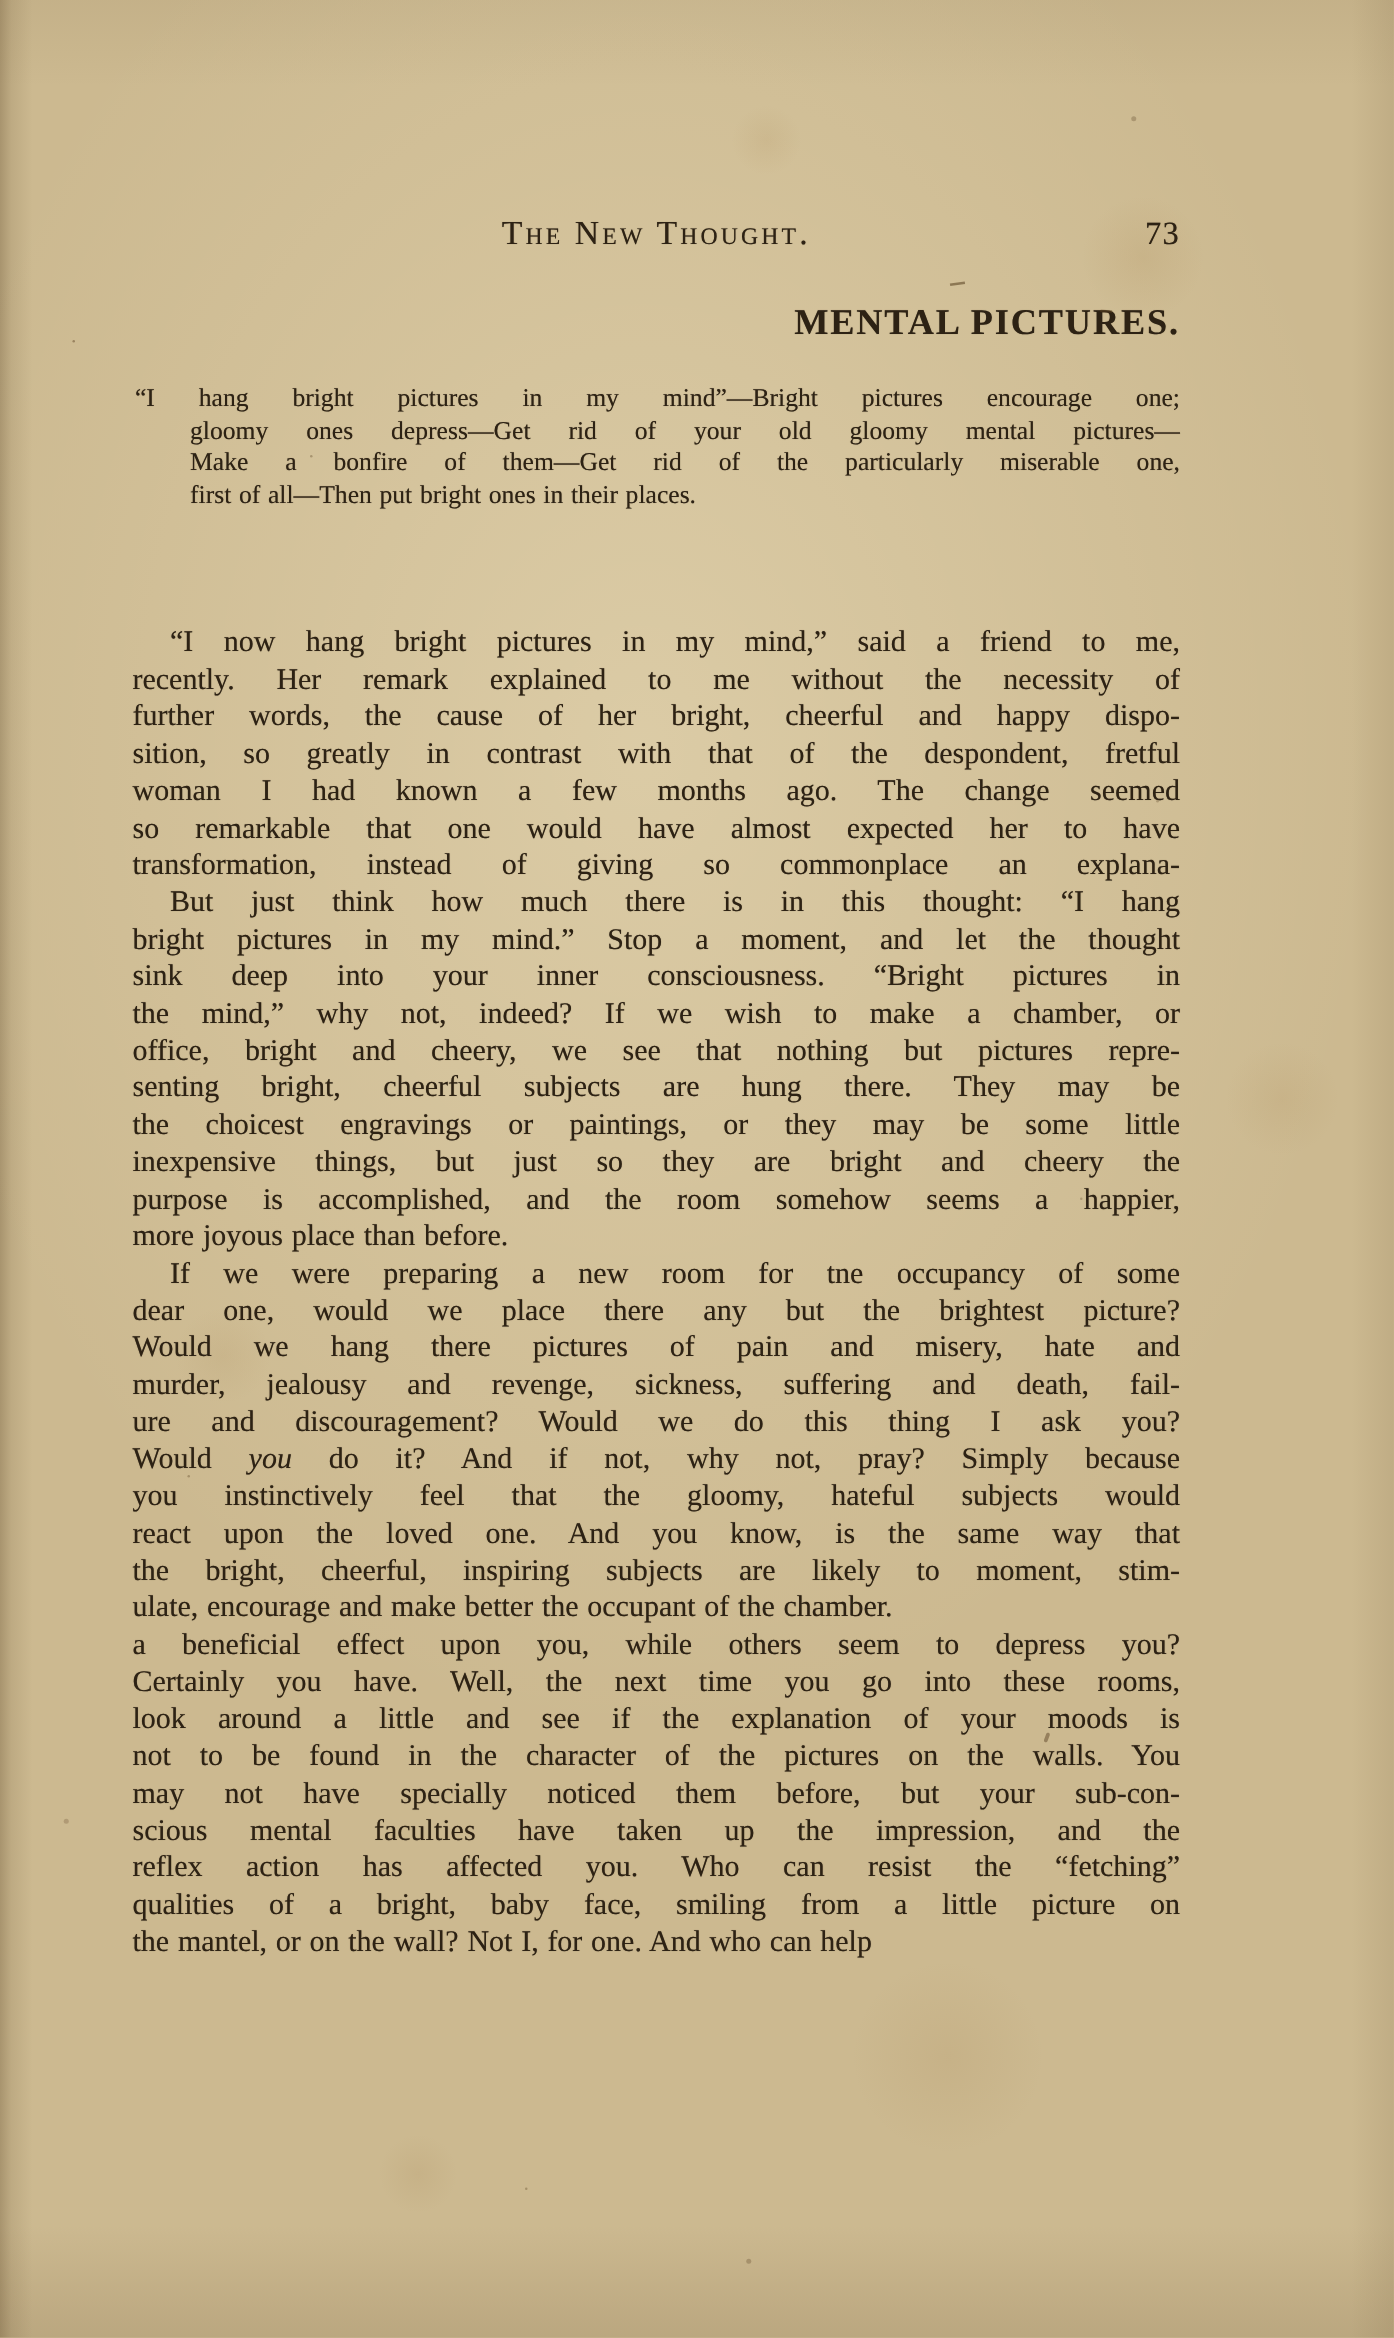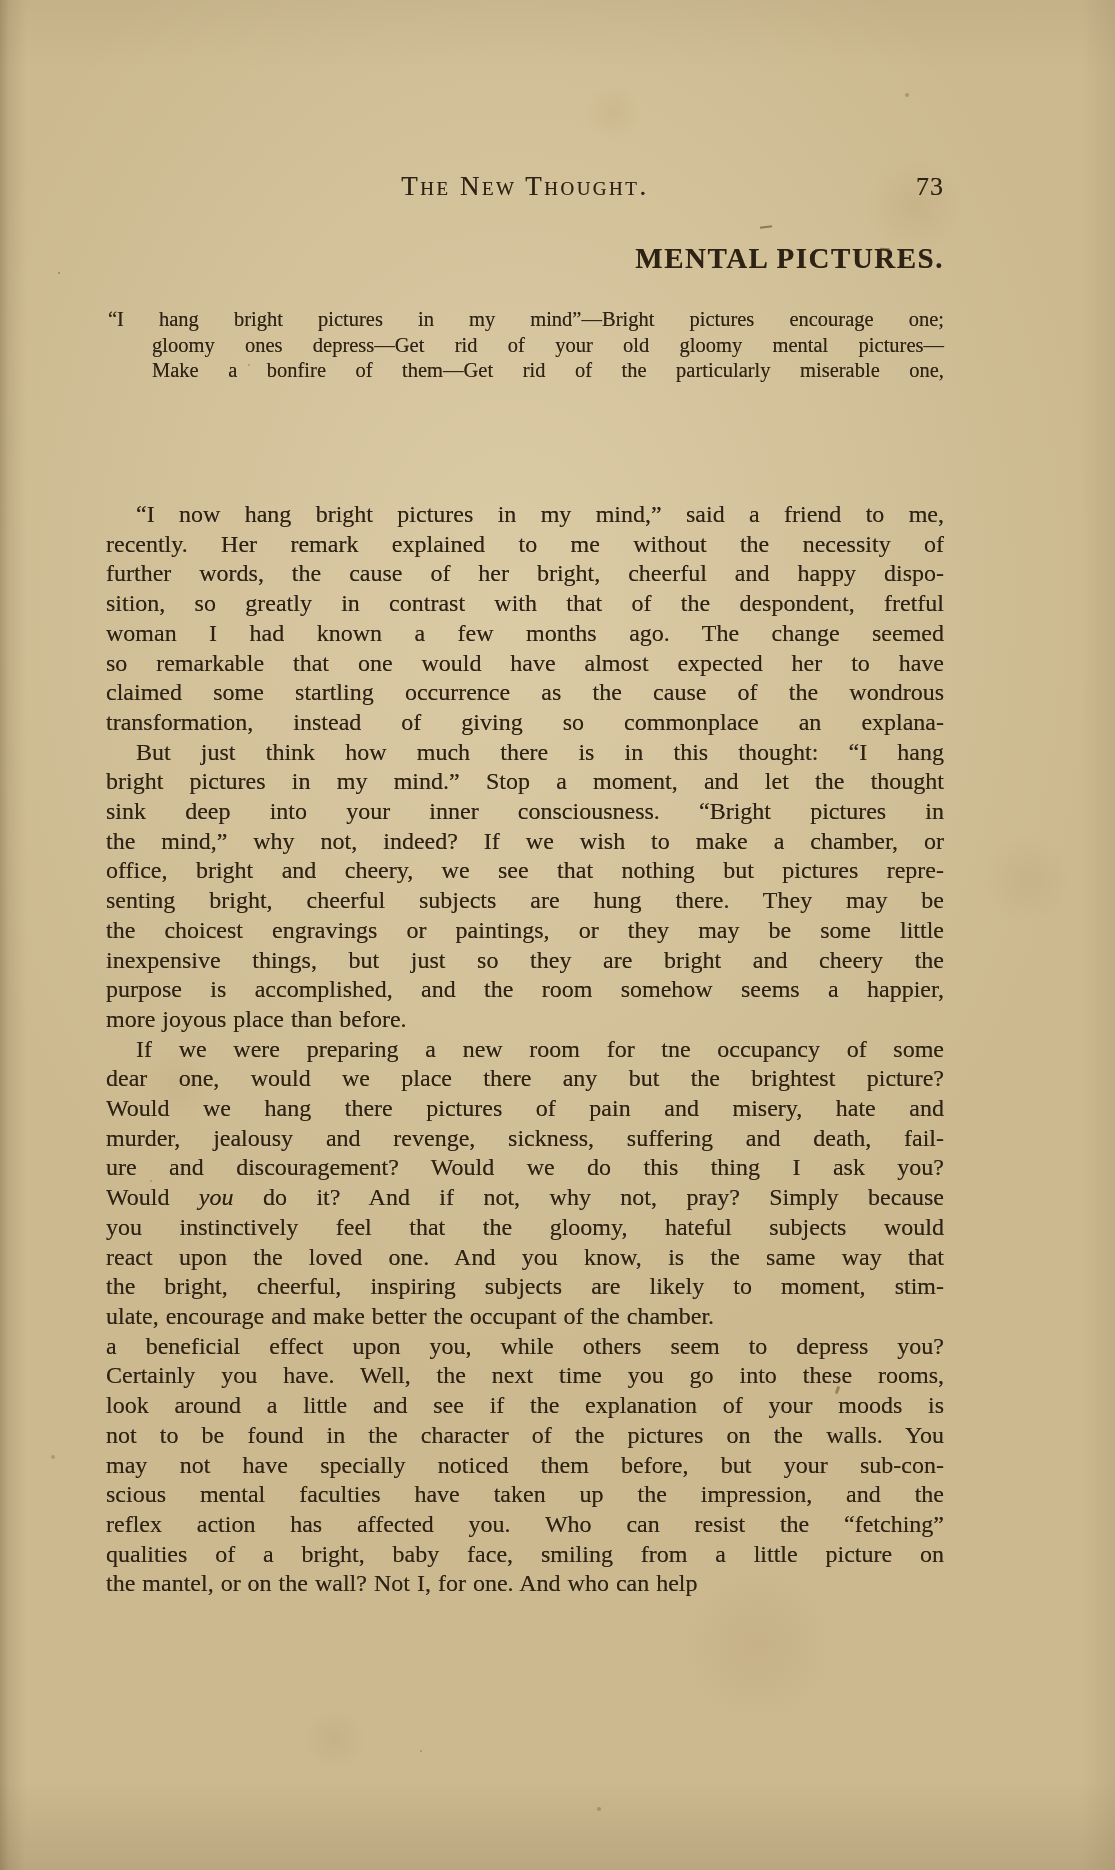--- a/index.html
+++ b/index.html
@@ -93,31 +93,31 @@
     <span class="running-title ink">The New Thought.</span>
     <span class="page-number ink">73</span>
   </div>
 
   <div class="textblock chapter-title ink">MENTAL PICTURES.</div>
 
   <div class="textblock epigraph ink">
       <span class="line first">“I hang bright pictures in my mind”—Bright pictures encourage one;</span>
       <span class="line">gloomy ones depress—Get rid of your old gloomy mental pictures—</span>
       <span class="line">Make a bonfire of them—Get rid of the particularly miserable one,</span>
+      <span class="line last">first of all—Then put bright ones in their places.</span>
     </div>
 
   <div class="textblock bodytext ink">
     <p>
         <span class="line first">“I now hang bright pictures in my mind,” said a friend to me,</span>
         <span class="line">recently.  Her remark explained to me without the necessity of</span>
         <span class="line">further words, the cause of her bright, cheerful and happy dispo-</span>
         <span class="line">sition, so greatly in contrast with that of the despondent, fretful</span>
         <span class="line">woman I had known a few months ago.  The change seemed</span>
         <span class="line">so remarkable that one would have almost expected her to have</span>
-        <span class="line">claimed some startling occurrence as the cause of the wondrous</span>
         <span class="line">transformation, instead of giving so commonplace an explana-</span>
       </p>
     <p>
         <span class="line first">But just think how much there is in this thought: “I hang</span>
         <span class="line">bright pictures in my mind.”  Stop a moment, and let the thought</span>
         <span class="line">sink deep into your inner consciousness.  “Bright pictures in</span>
         <span class="line">the mind,” why not, indeed?  If we wish to make a chamber, or</span>
         <span class="line">office, bright and cheery, we see that nothing but pictures repre-</span>
         <span class="line">senting bright, cheerful subjects are hung there.  They may be</span>
         <span class="line">the choicest engravings or paintings, or they may be some little</span>

